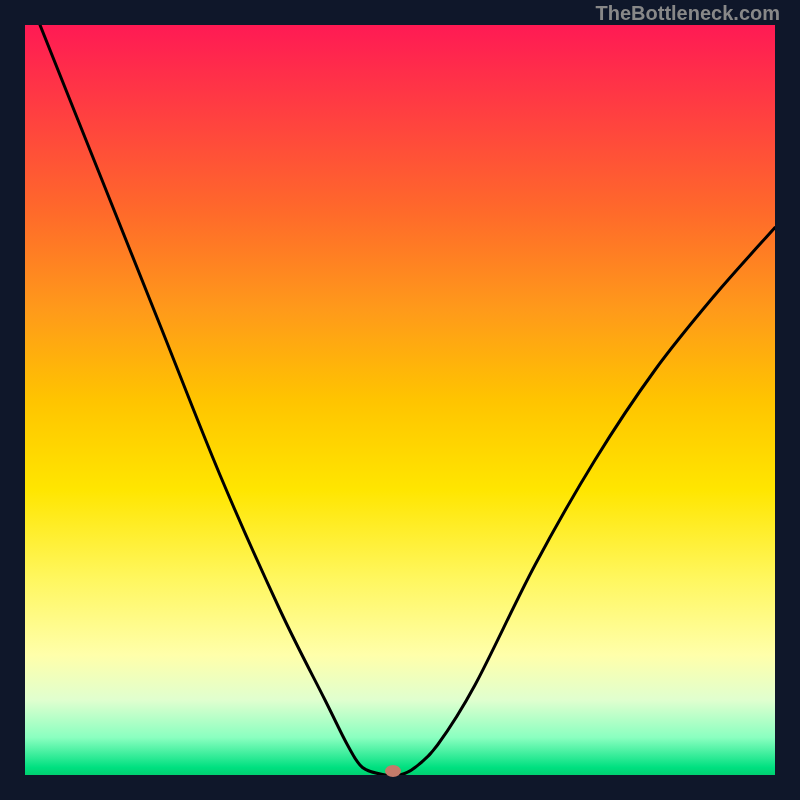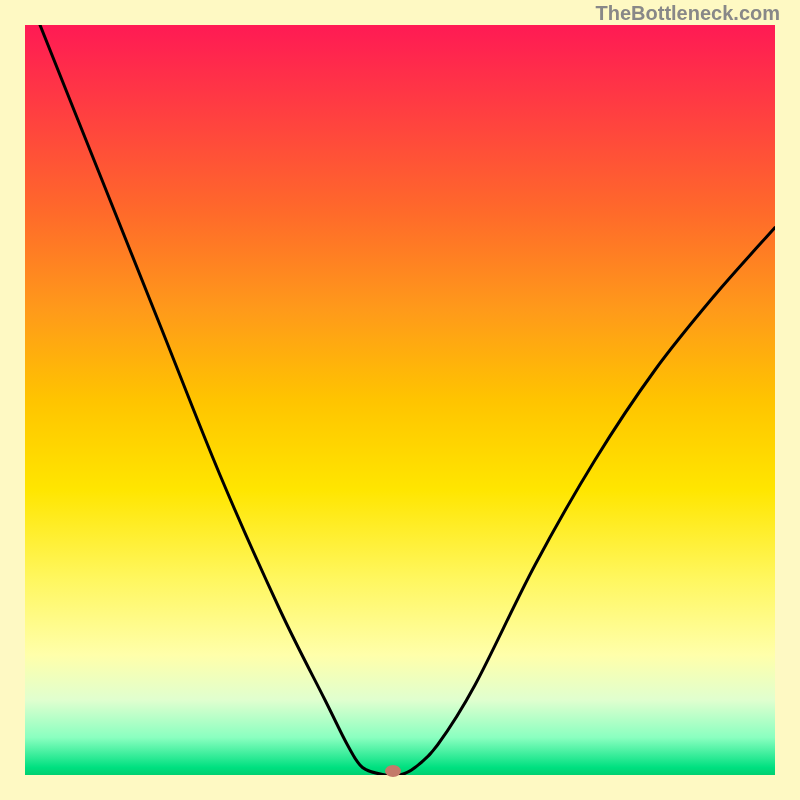--- a/index.html
+++ b/index.html
@@ -1,20 +1,20 @@
 <!DOCTYPE html>
 <html><head>
 <meta charset="utf-8">
 <style>
   * { margin: 0; padding: 0; box-sizing: border-box; }
   html, body { width: 800px; height: 800px; overflow: hidden; }
   .container {
     width: 800px;
     height: 800px;
-    background: #fef9c3;
+    background: #0f172a;
     position: relative;
   }
   .watermark {
     position: absolute;
     top: 2px;
     right: 20px;
     color: #888;
     font-family: Arial, sans-serif;
     font-size: 20px;
     font-weight: bold;

